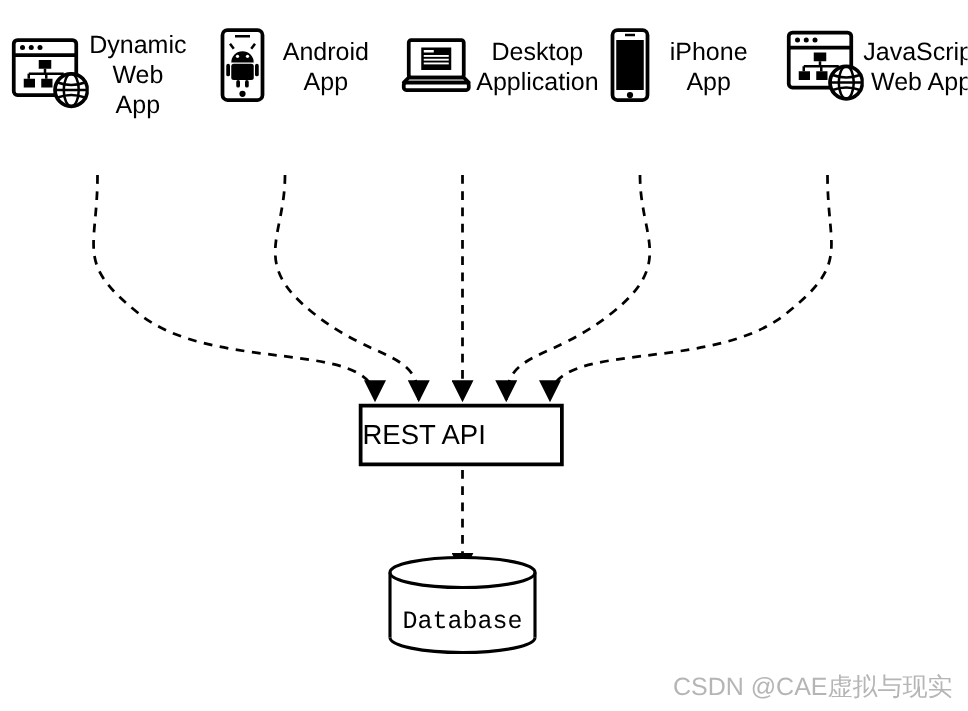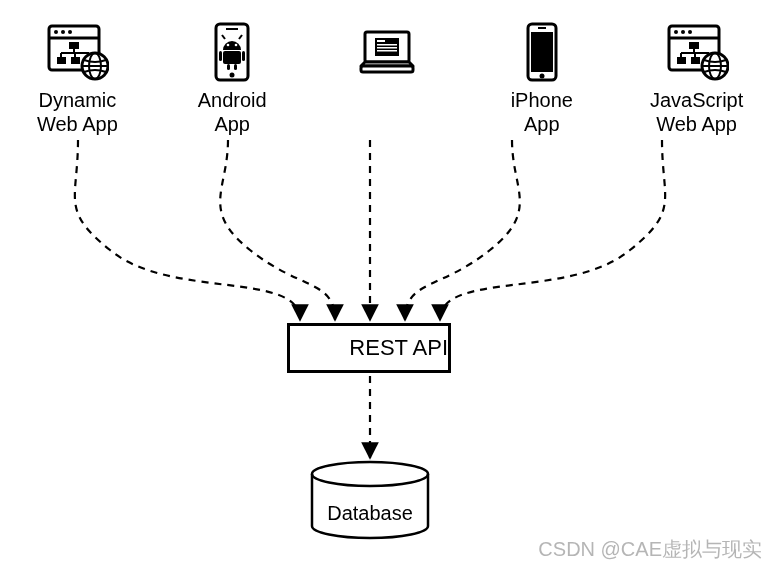--- a/index.html
+++ b/index.html
@@ -17,21 +17,21 @@
     position: absolute;
     top: 20px;
     left: 0;
     width: 774px;
     display: flex;
     justify-content: space-around;
     align-items: flex-start;
   }
   .client {
     display: flex;
-    flex-direction: column;
+    flex-direction: row;
     align-items: center;
     width: 140px;
   }
   .client-icon {
     width: 64px;
     height: 64px;
     display: flex;
     align-items: center;
     justify-content: center;
   }
@@ -44,32 +44,33 @@
   }
   .rest-box {
     position: absolute;
     left: 287px;
     top: 323px;
     width: 164px;
     height: 50px;
     border: 3px solid #000;
     display: flex;
     align-items: center;
-    justify-content: flex-end;
+    justify-content: flex-start;
     font-size: 22px;
     background: #fff;
   }
   .db-wrap {
     position: absolute;
     left: 300px;
-    top: 460px;
+    top: 444px;
     width: 140px;
     display: flex;
     flex-direction: column;
     align-items: flex-start;
+    font-family: Liberation Mono, monospace;
   }
   .db-label {
     position: absolute;
     top: 42px;
     width: 100%;
     text-align: center;
     font-size: 20px;
     color: #000;
   }
   .watermark {
@@ -150,20 +151,21 @@
         <rect x="10" y="12" width="44" height="30" rx="2" fill="#fff" stroke="#000" stroke-width="3"></rect>
         <rect x="20" y="18" width="24" height="18" fill="#000"></rect>
         <rect x="22" y="20" width="8" height="2" fill="#fff"></rect>
         <rect x="22" y="24" width="20" height="1.5" fill="#fff"></rect>
         <rect x="22" y="27" width="20" height="1.5" fill="#fff"></rect>
         <rect x="22" y="30" width="20" height="1.5" fill="#fff"></rect>
         <path d="M6 46 L58 46 L54 42 L10 42 Z" fill="#fff" stroke="#000" stroke-width="3" stroke-linejoin="round"></path>
         <rect x="6" y="46" width="52" height="6" rx="2" fill="#fff" stroke="#000" stroke-width="3"></rect>
       </svg>
     </div>
+    <div class="client-label">Desktop<br>Application</div>
   </div>
 
   <div class="client">
     <div class="client-icon">
       <svg viewBox="0 0 64 64" width="64" height="64">
         <rect x="18" y="4" width="28" height="56" rx="4" fill="#fff" stroke="#000" stroke-width="3"></rect>
         <rect x="21" y="12" width="22" height="40" fill="#000"></rect>
         <circle cx="32" cy="56" r="2.5" fill="#000"></circle>
         <line x1="28" y1="8" x2="36" y2="8" stroke="#000" stroke-width="2"></line>
       </svg>

